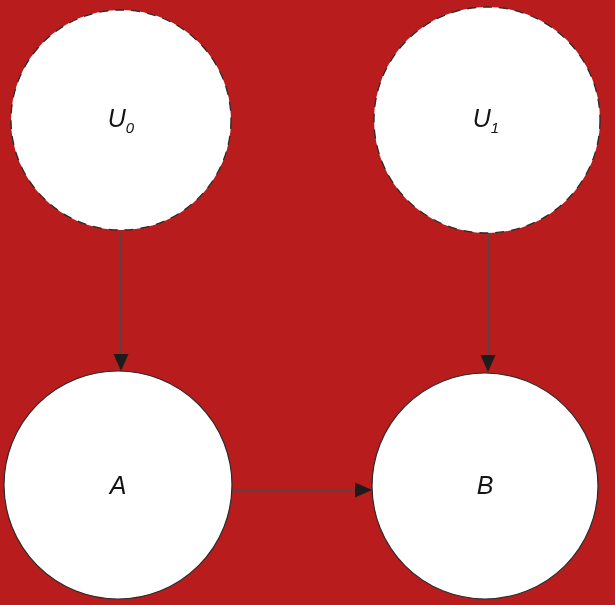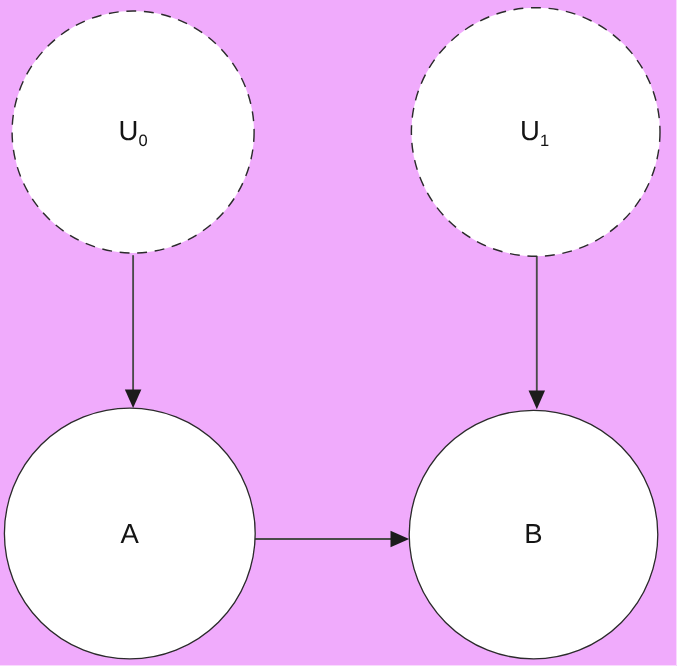--- a/index.html
+++ b/index.html
@@ -11,21 +11,22 @@
   body {
     font-family: "Liberation Sans", sans-serif;
     width: 615px;
     height: 605px;
     overflow: hidden;
   }
   #diagram-canvas {
     position: relative;
     width: 615px;
     height: 605px;
-    background: #f0abfc;
+    background: #b91c1c;
+    font-style: italic;
   }
   #diagram-svg {
     display: block;
     width: 615px;
     height: 605px;
   }
   .node-circle-dashed {
     fill: #ffffff;
     stroke: #2b2b2b;
     stroke-width: 1.3;

